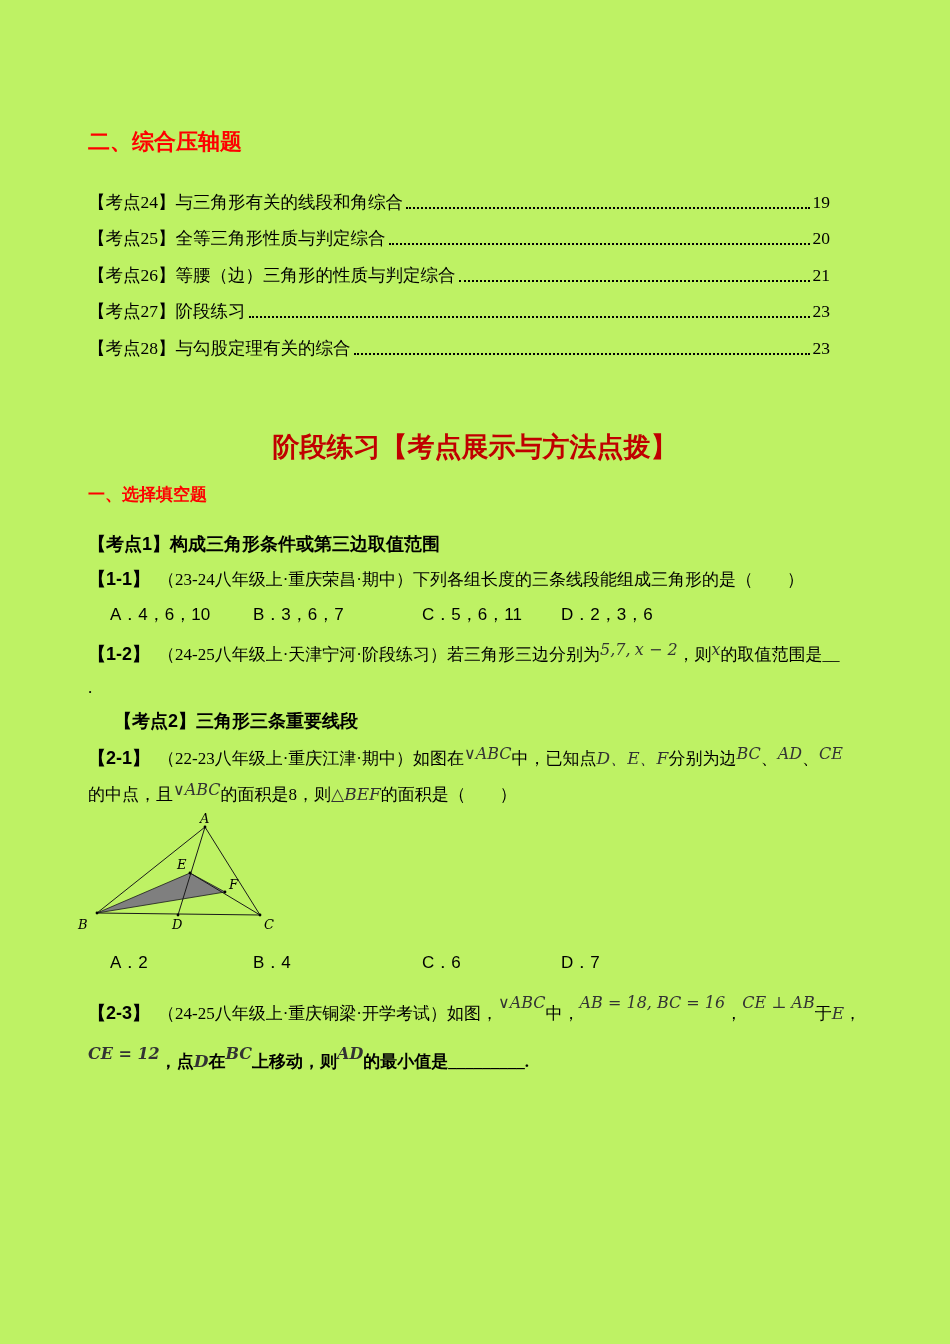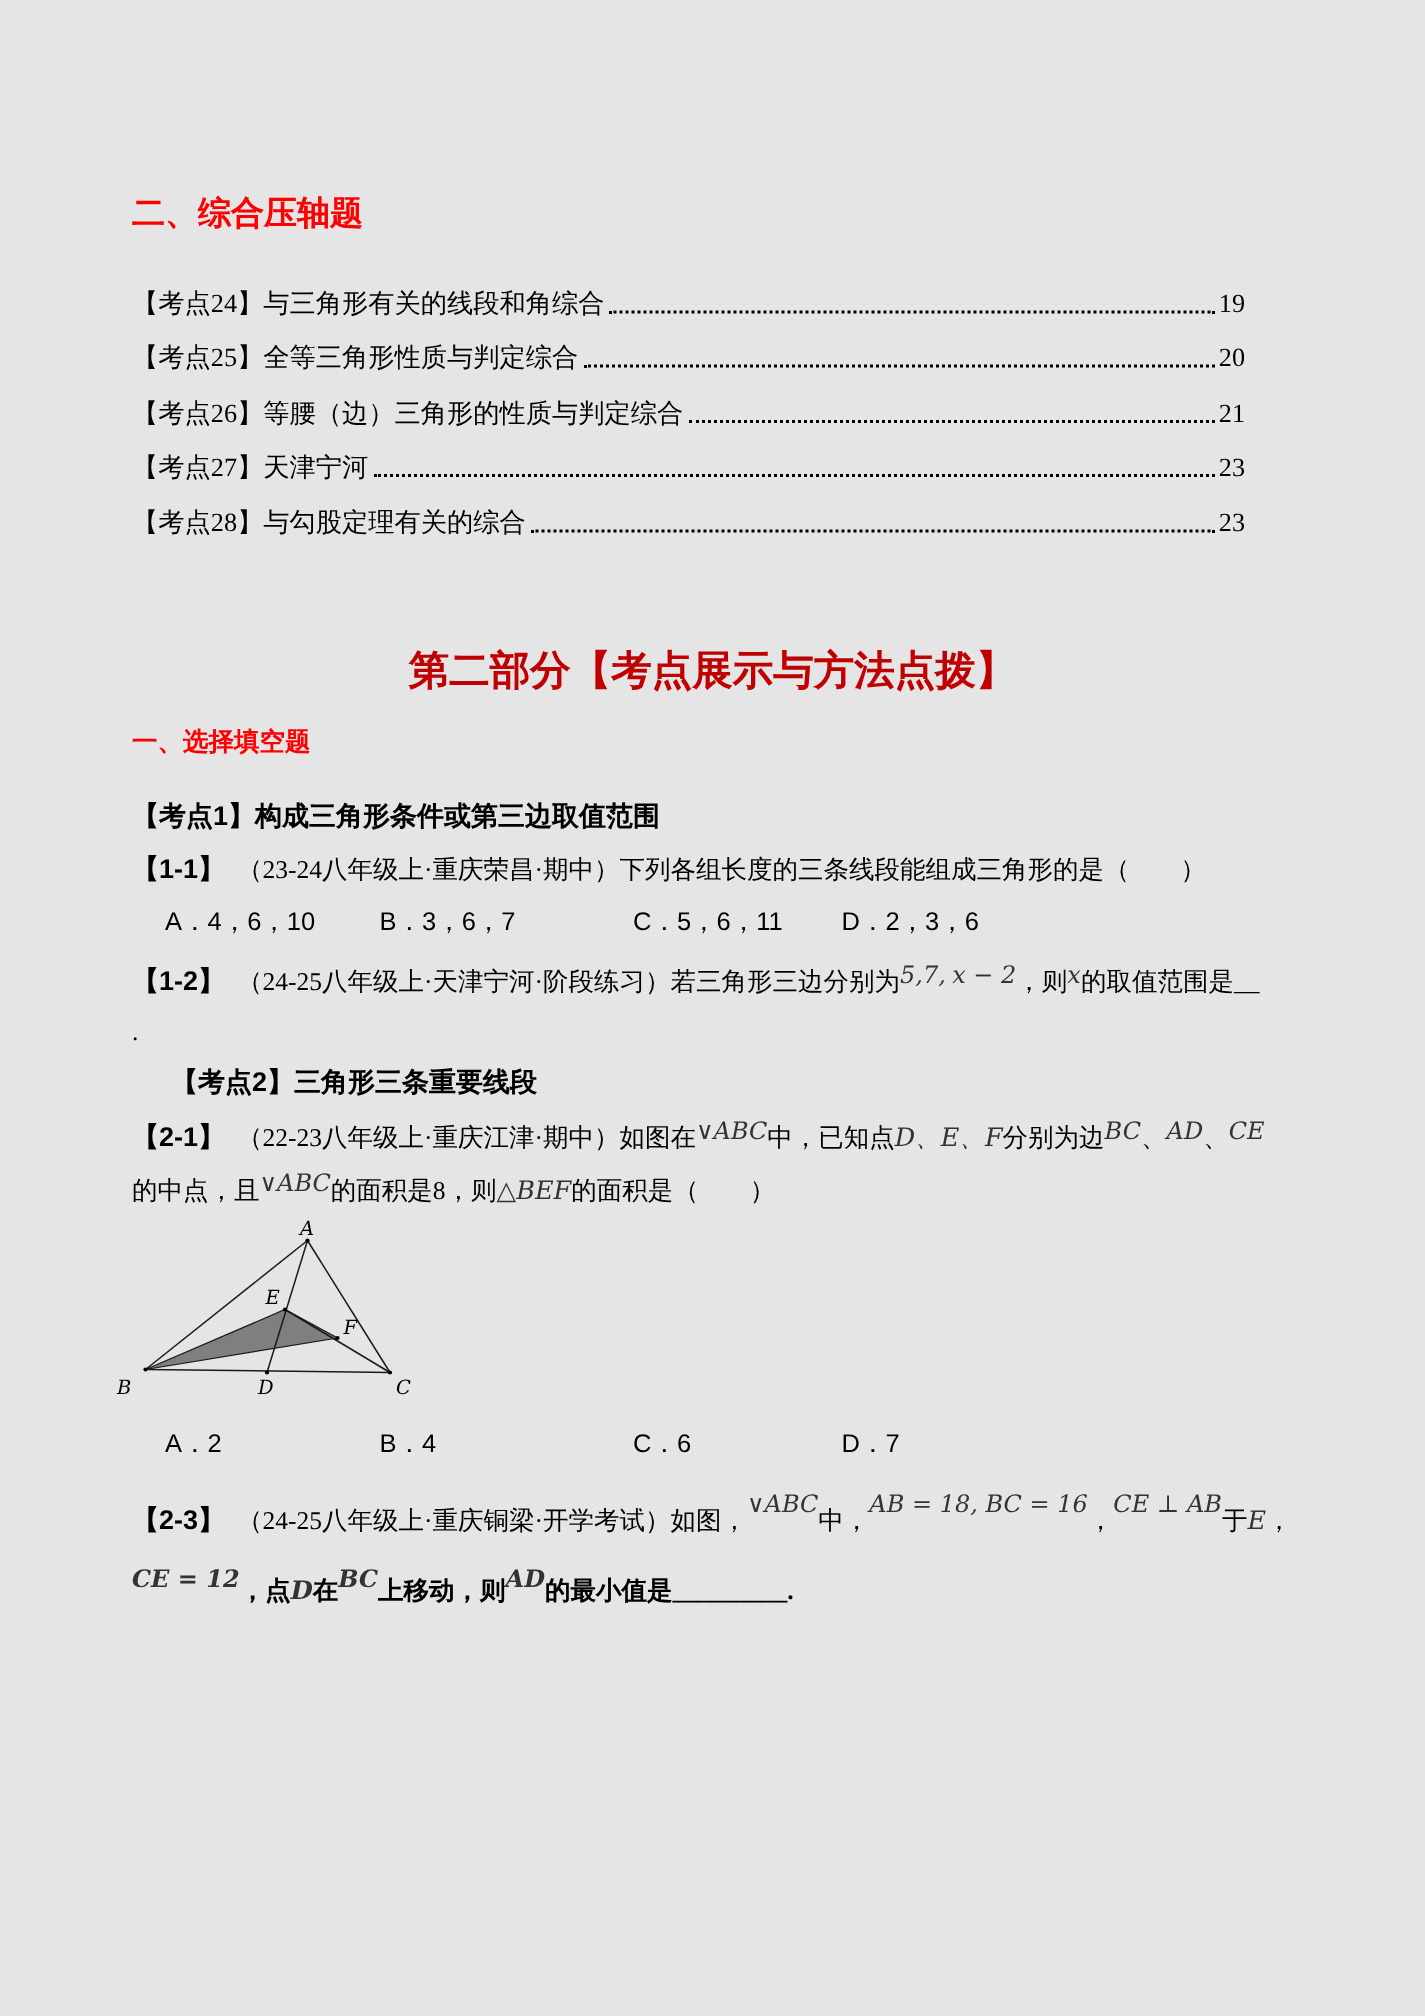--- a/index.html
+++ b/index.html
@@ -1,21 +1,21 @@
 <!DOCTYPE html>
 <html><head>
 <meta charset="utf-8">
 <style>
   * { box-sizing: border-box; }
   html, body { margin: 0; padding: 0; background: #ffffff; }
   #page {
     position: relative;
     width: 950px;
     height: 1344px;
-    background: #e5e5e5;
+    background: #bef264;
     overflow: hidden;
     font-family: "Liberation Serif", "DejaVu Serif", serif;
     color: #000000;
     font-size: 17px;
   }
   .abs { position: absolute; }
 
   
   .red-head {
     font-family: "Liberation Sans", "DejaVu Sans", sans-serif;
@@ -145,32 +145,32 @@
       <span class="toc-label">【考点25】全等三角形性质与判定综合</span>
       <span class="toc-dots"></span>
       <span class="toc-page">20</span>
     </div>
     <div class="toc-row">
       <span class="toc-label">【考点26】等腰（边）三角形的性质与判定综合</span>
       <span class="toc-dots"></span>
       <span class="toc-page">21</span>
     </div>
     <div class="toc-row">
-      <span class="toc-label">【考点27】天津宁河</span>
+      <span class="toc-label">【考点27】阶段练习</span>
       <span class="toc-dots"></span>
       <span class="toc-page">23</span>
     </div>
     <div class="toc-row">
       <span class="toc-label">【考点28】与勾股定理有关的综合</span>
       <span class="toc-dots"></span>
       <span class="toc-page">23</span>
     </div>
   </div>
 
-  <h1 id="part2-title" class="abs">第二部分【考点展示与方法点拨】</h1>
+  <h1 id="part2-title" class="abs">阶段练习【考点展示与方法点拨】</h1>
 
   <h2 id="section1-heading" class="abs red-head">一、选择填空题</h2>
 
   <h3 id="kd1-heading" class="abs kd-head">【考点1】构成三角形条件或第三边取值范围</h3>
 
   <div id="q11-line" class="abs qline">
     <span class="qlabel">【1-1】</span><span>（23-24八年级上·重庆荣昌·期中）下列各组长度的三条线段能组成三角形的是（　　）</span>
   </div>
   <div id="opts1" class="abs opts">
     <span class="opt-a">A．4，6，10</span>

